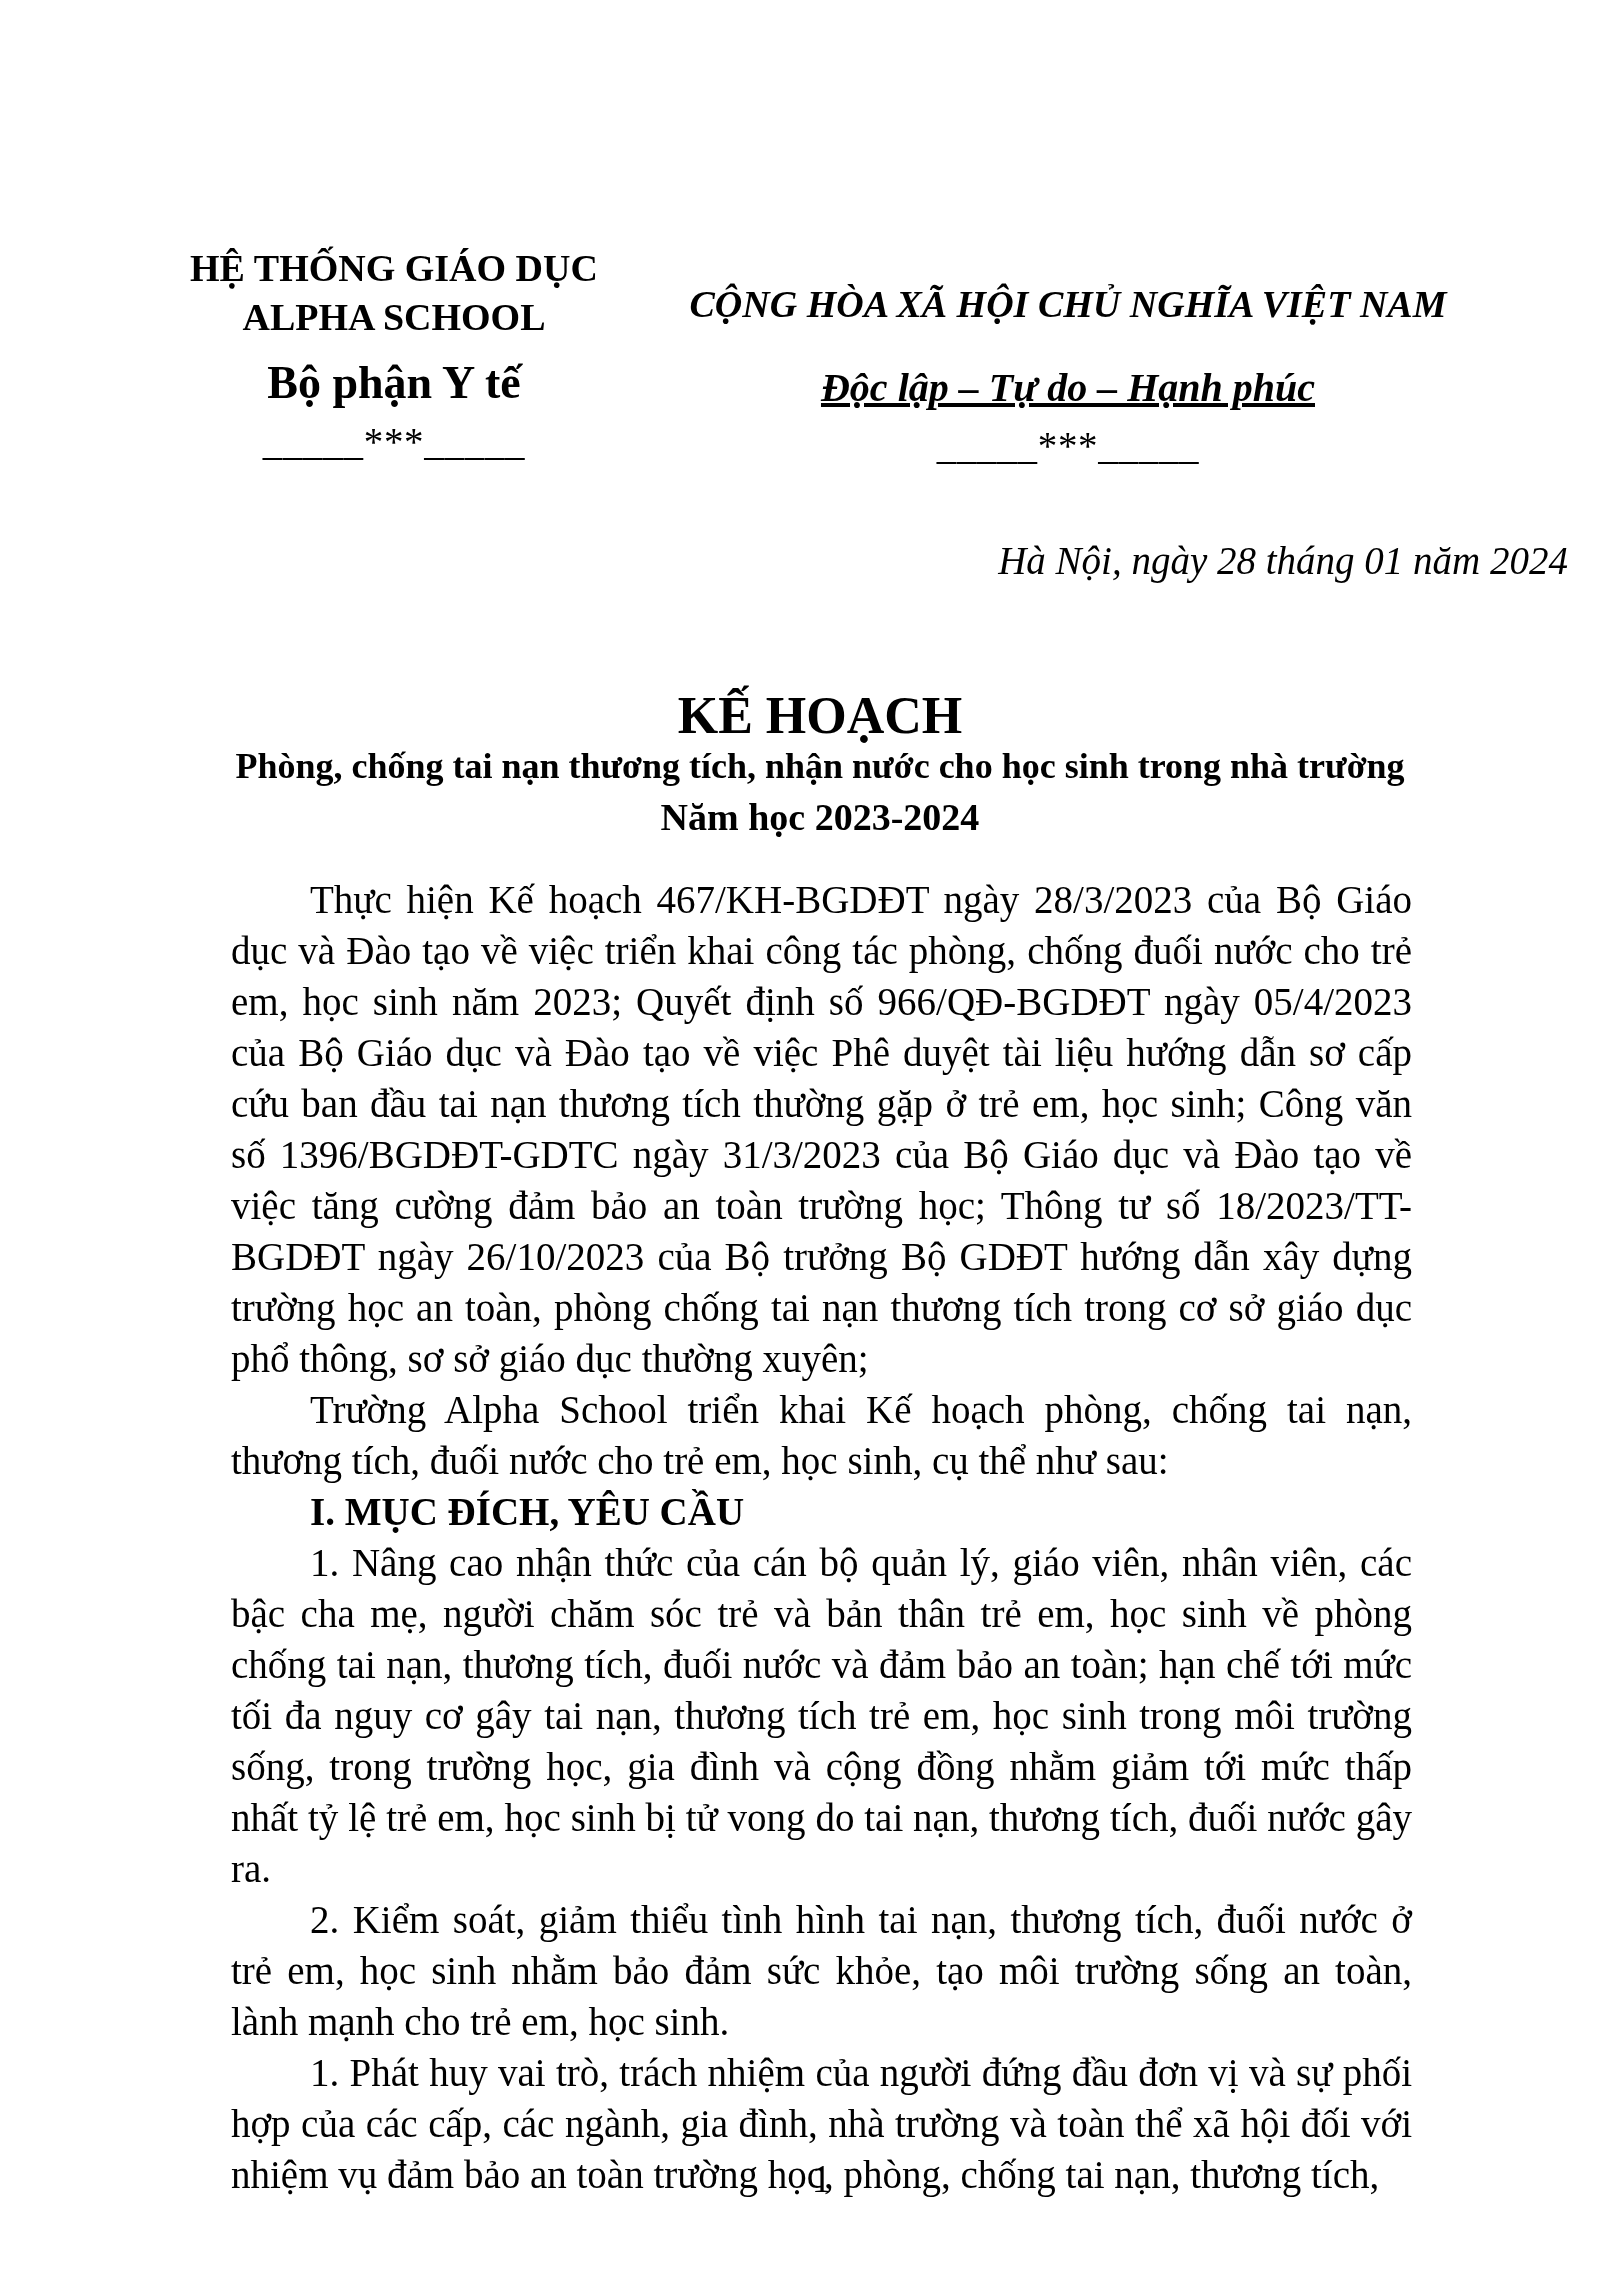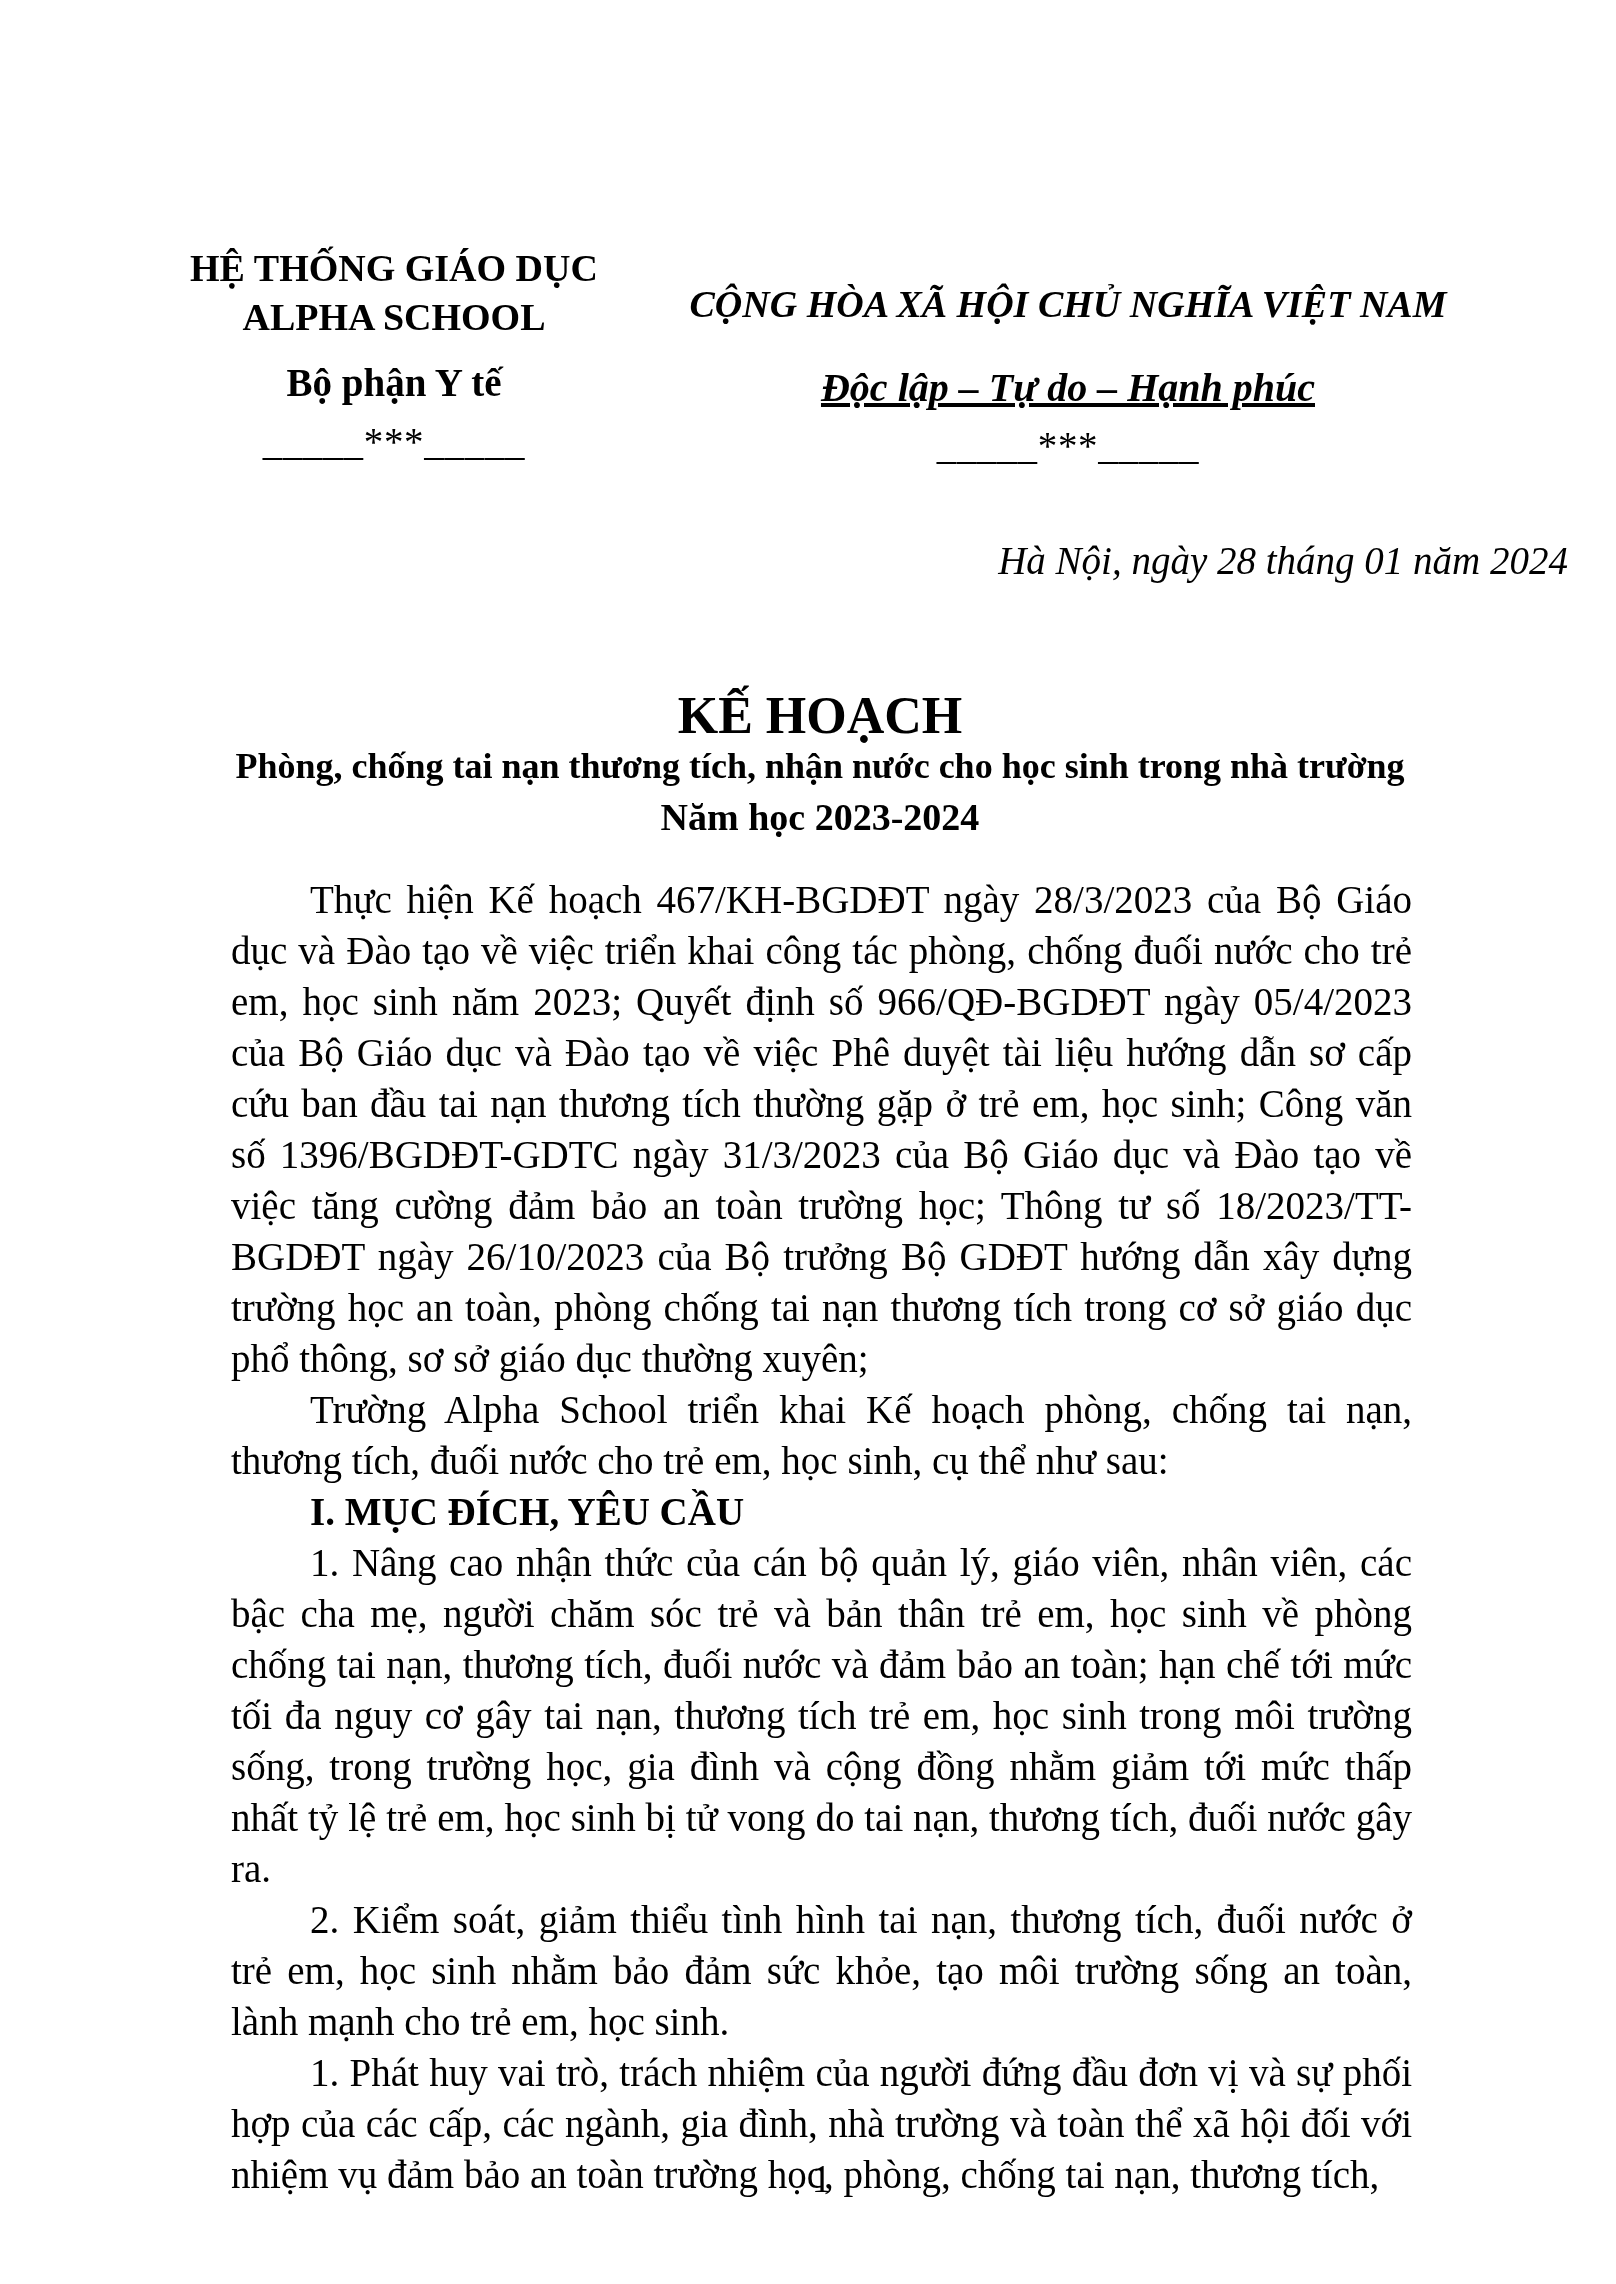--- a/index.html
+++ b/index.html
@@ -29,21 +29,21 @@
     text-align: center;
     margin-top: 40px;
   }
   .org1, .org2 {
     font-size: 38px;
     font-weight: bold;
     line-height: 49px;
     white-space: nowrap;
   }
   .dept {
-    font-size: 39px;
+    font-size: 46px;
     font-weight: bold;
     line-height: 49px;
     margin-top: 16.3px;
     white-space: nowrap;
   }
   .sep {
     font-size: 39px;
     line-height: 49px;
     letter-spacing: 0.7px;
     white-space: nowrap;

